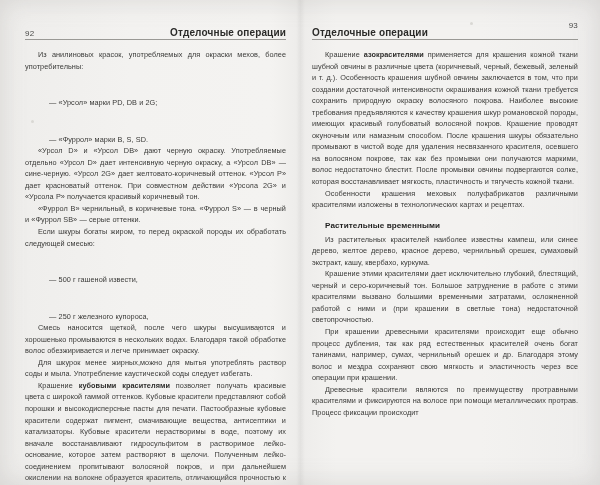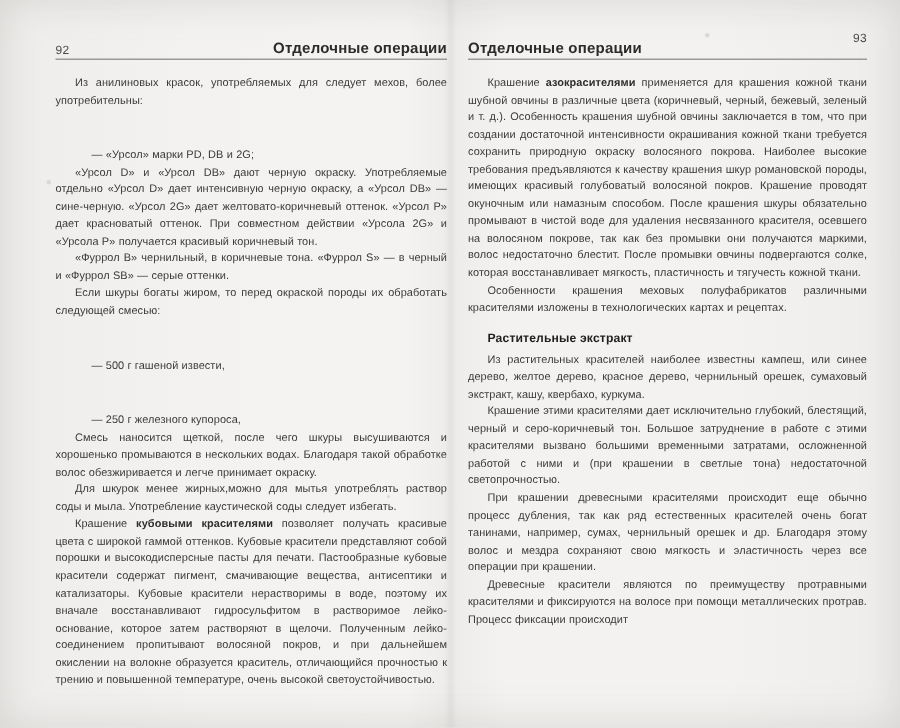--- a/index.html
+++ b/index.html
@@ -18,21 +18,21 @@
     width: 600px;
     height: 485px;
     background: linear-gradient(90deg,#eeedeb 0%, #f3f2f0 22%, #f4f3f1 45%, #edecea 50%, #f3f2f0 56%, #f3f2f0 80%, #eeedec 100%);
   }
   .page {
     position: absolute;
     top: 0;
     height: 485px;
     box-sizing: border-box;
   }
-  .page-left  { left: 12px;   width: 300px; padding: 22px 14px 10px 25px; }
+  .page-left  { left: 0;   width: 300px; padding: 22px 14px 10px 25px; }
   .page-right { left: 300px; width: 300px; padding: 22px 22px 10px 12px; }
 
   .running-head {
     position: relative;
     height: 17px;
     border-bottom: 1px solid #9a9995;
     margin-bottom: 9px;
   }
   .rh-inner {
     display: flex;
@@ -110,22 +110,23 @@
   <div class="page page-left">
 
     <div class="running-head">
       <div class="rh-inner">
         <span class="folio">92</span>
         <span class="rh-title">Отделочные операции</span>
       </div>
     </div>
 
     <div class="body-text">
-      <p class="indent"><span>Из анилиновых красок, употребляемых для следует мехов, более употребительны:</span></p>
+      <p class="indent"><span>Из анилиновых красок, употребляемых для окраски мехов, более употребительны:</span></p>
       <p class="dash"><span>— «Урсол» марки PD, DB и 2G;</span></p>
+      <p class="dash"><span>— «Фуррол» марки B, S, SD.</span></p>
       <p class="indent"><span>«Урсол D» и «Урсол DB» дают черную окраску. Употребляемые отдельно «Урсол D» дает интенсивную черную окраску, а «Урсол DB» — сине-черную. «Урсол 2G» дает желтовато-коричневый оттенок. «Урсол P» дает красноватый оттенок. При совместном действии «Урсола 2G» и «Урсола P» получается красивый коричневый тон.</span></p>
       <p class="indent"><span>«Фуррол B» чернильный, в коричневые тона. «Фуррол S» — в черный и «Фуррол SB» — серые оттенки.</span></p>
       <p class="indent"><span>Если шкуры богаты жиром, то перед окраской породы их обработать следующей смесью:</span></p>
       <p class="dash"><span>— 500 г гашеной извести,</span></p>
       <p class="dash"><span>— 250 г железного купороса,</span></p>
       <p class="indent"><span>Смесь наносится щеткой, после чего шкуры высушиваются и хорошенько промываются в нескольких водах. Благодаря такой обработке волос обезжиривается и легче принимает окраску.</span></p>
       <p class="indent"><span>Для шкурок менее жирных,можно для мытья употреблять раствор соды и мыла. Употребление каустической соды следует избегать.</span></p>
       <p class="indent"><span>Крашение </span><b>кубовыми красителями</b><span> позволяет получать красивые цвета с широкой гаммой оттенков. Кубовые красители представляют собой порошки и высокодисперсные пасты для печати. Пастообразные кубовые красители содержат пигмент, смачивающие вещества, антисептики и катализаторы. Кубовые красители нерастворимы в воде, поэтому их вначале восстанавливают гидросульфитом в растворимое лейко-основание, которое затем растворяют в щелочи. Полученным лейко-соединением пропитывают волосяной покров, и при дальнейшем окислении на волокне образуется краситель, отличающийся прочностью к трению и повышенной температуре, очень высокой светоустойчивостью.</span></p>
     </div>
   </div>
@@ -136,21 +137,21 @@
       <div class="rh-inner">
         <span class="rh-title">Отделочные операции</span>
         <span class="folio folio-right">93</span>
       </div>
     </div>
 
     <div class="body-text">
       <p class="indent"><span>Крашение </span><b>азокрасителями</b><span> применяется для крашения кожной ткани шубной овчины в различные цвета (коричневый, черный, бежевый, зеленый и т. д.). Особенность крашения шубной овчины заключается в том, что при создании достаточной интенсивности окрашивания кожной ткани требуется сохранить природную окраску волосяного покрова. Наиболее высокие требования предъявляются к качеству крашения шкур романовской породы, имеющих красивый голубоватый волосяной покров. Крашение проводят окуночным или намазным способом. После крашения шкуры обязательно промывают в чистой воде для удаления несвязанного красителя, осевшего на волосяном покрове, так как без промывки они получаются маркими, волос недостаточно блестит. После промывки овчины подвергаются солке, которая восстанавливает мягкость, пластичность и тягучесть кожной ткани.</span></p>
       <p class="indent"><span>Особенности крашения меховых полуфабрикатов различными красителями изложены в технологических картах и рецептах.</span></p>
 
-      <div class="subhead">Растительные экстракт</div>
+      <div class="subhead">Растительные временными</div>
 
       <p class="indent"><span>Из растительных красителей наиболее известны кампеш, или синее дерево, желтое дерево, красное дерево, чернильный орешек, сумаховый экстракт, кашу, квербахо, куркума.</span></p>
       <p class="indent"><span>Крашение этими красителями дает исключительно глубокий, блестящий, черный и серо-коричневый тон. Большое затруднение в работе с этими красителями вызвано большими временными затратами, осложненной работой с ними и (при крашении в светлые тона) недостаточной светопрочностью.</span></p>
       <p class="indent"><span>При крашении древесными красителями происходит еще обычно процесс дубления, так как ряд естественных красителей очень богат танинами, например, сумах, чернильный орешек и др. Благодаря этому волос и мездра сохраняют свою мягкость и эластичность через все операции при крашении.</span></p>
       <p class="indent"><span>Древесные красители являются по преимуществу протравными красителями и фиксируются на волосе при помощи металлических протрав. Процесс фиксации происходит</span></p>
     </div>
   </div>
 
   <div class="gutter"></div>
   <div class="vignette"></div>

